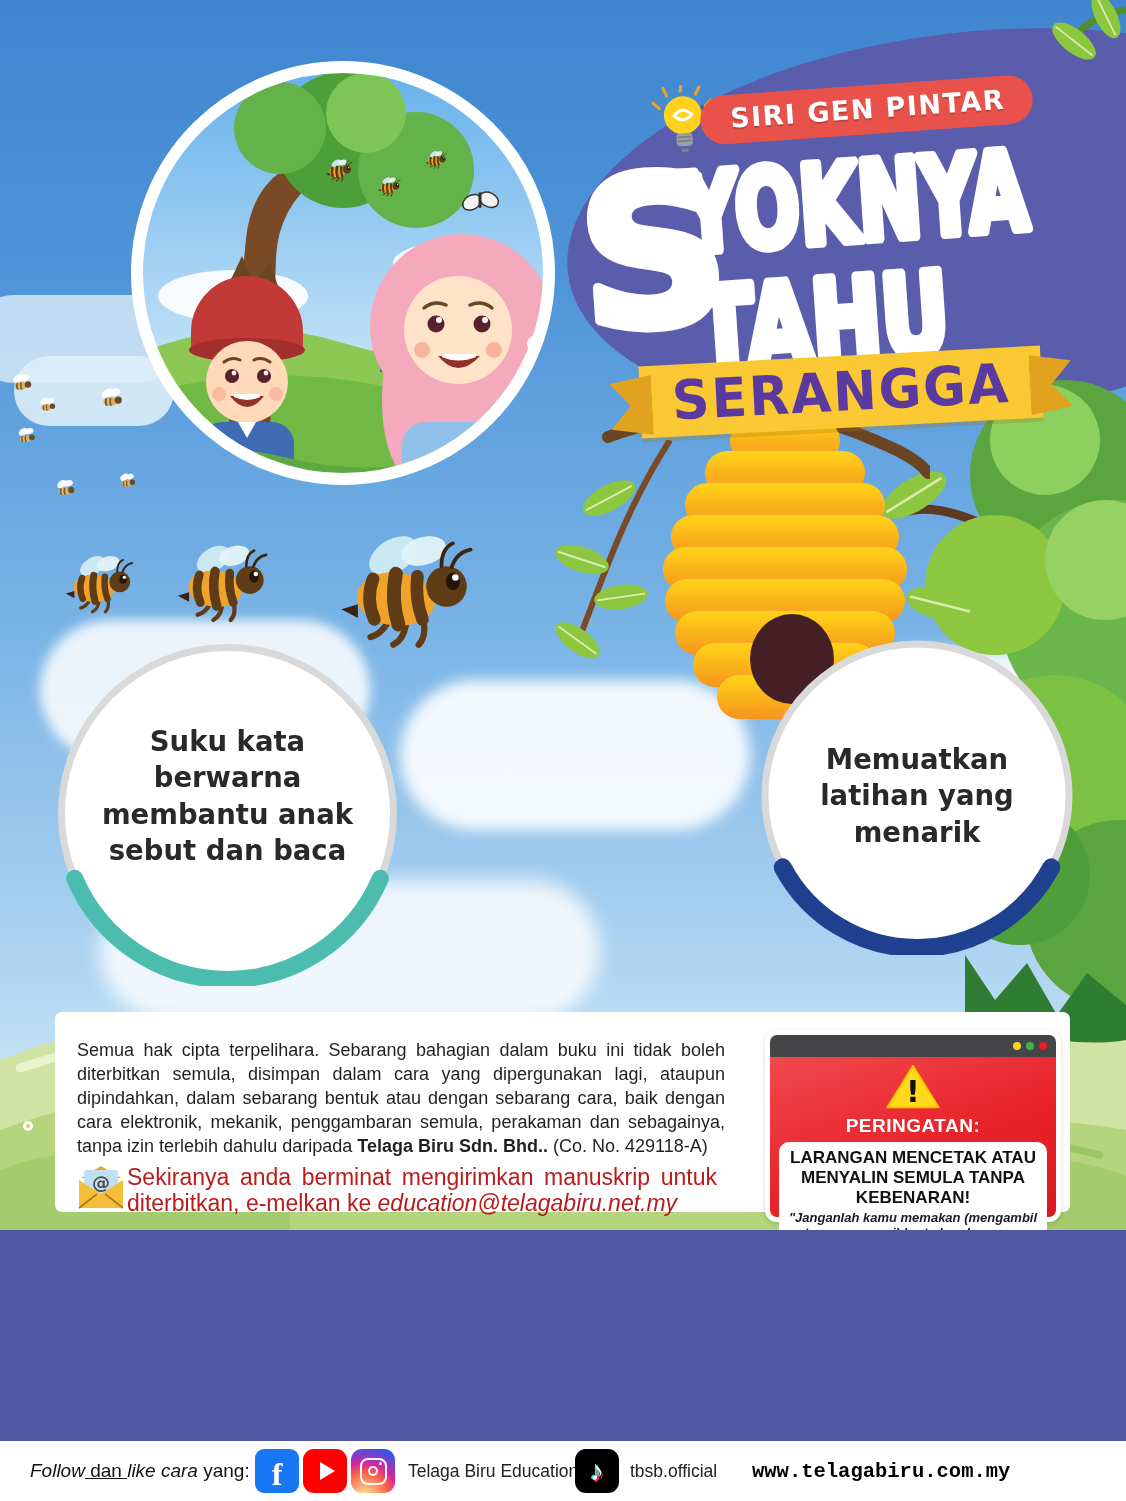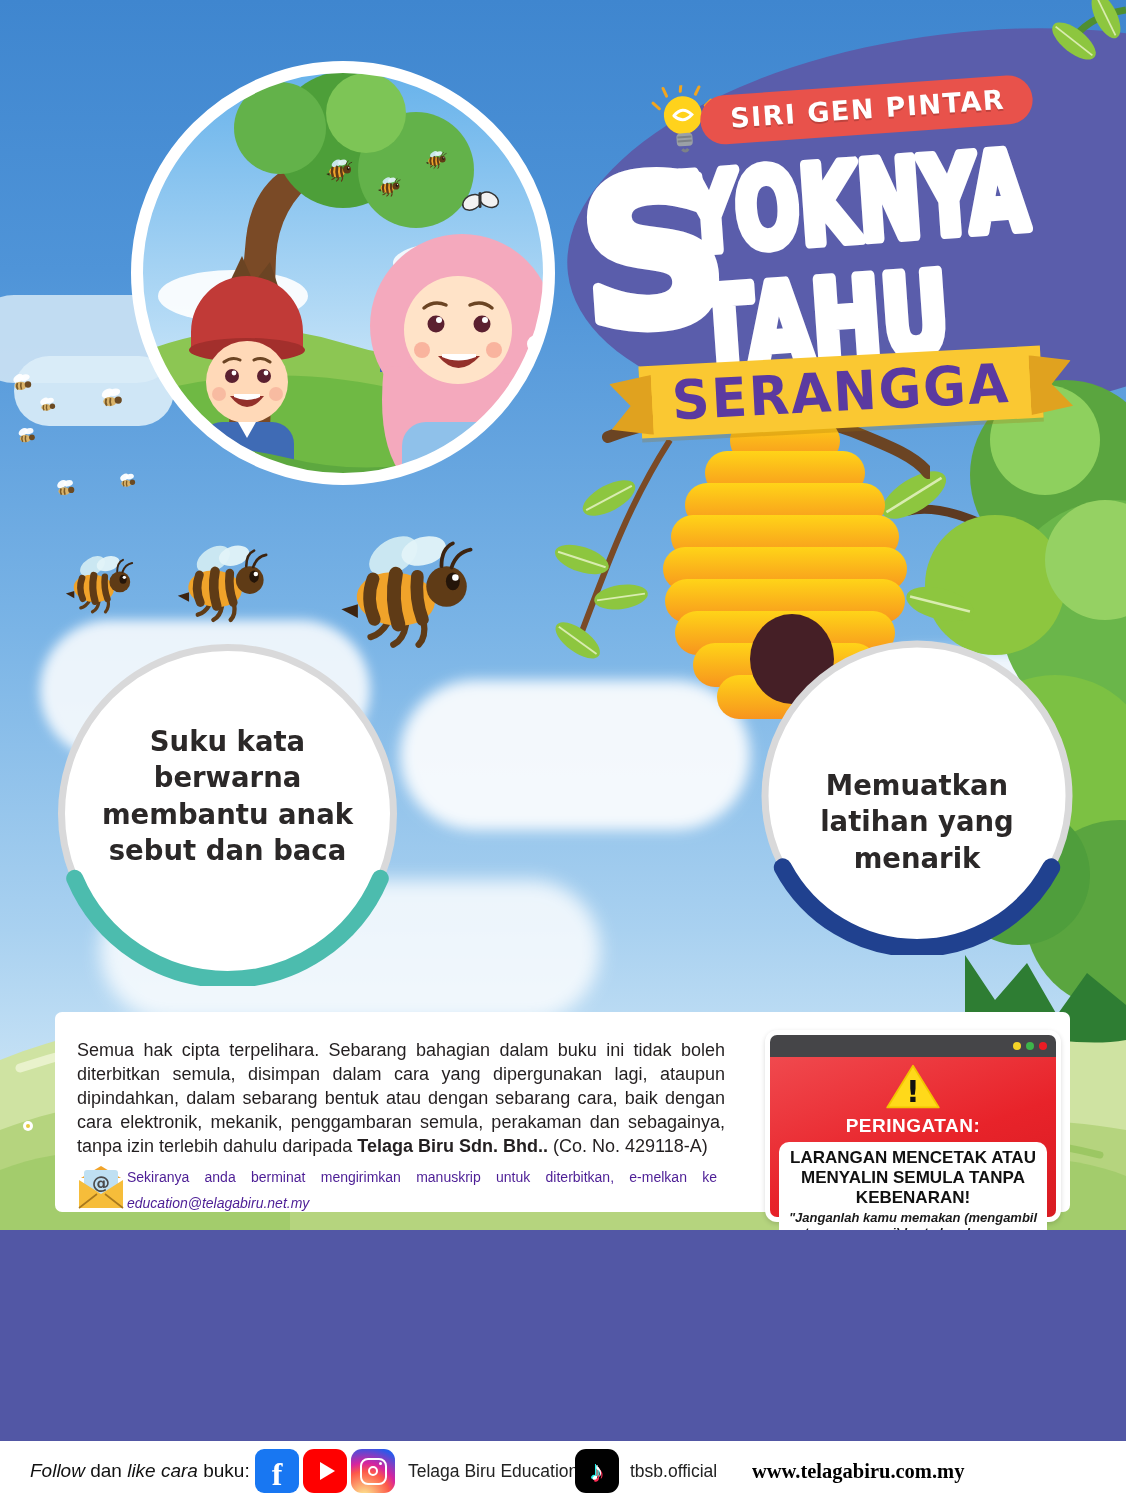--- a/index.html
+++ b/index.html
@@ -27,21 +27,21 @@
     font-family:"DejaVu Sans",sans-serif;transform:scaleY(1.04);}
   
   .feature{position:absolute;}
   .feature .ftext{position:absolute;left:9%;width:82%;text-align:center;
     font-family:"DejaVu Sans",sans-serif;font-weight:bold;font-size:27.5px;line-height:1.32;color:#2b2828;}
   
   .copy-card{position:absolute;left:55px;top:1012px;width:1015px;height:200px;background:#fff;border-radius:7px;}
   .copy-text{position:absolute;left:22px;top:26px;width:648px;font-size:18px;line-height:24px;
     text-align:justify;color:#231f20;}
   .email-row{position:absolute;left:20px;top:152px;width:660px;display:flex;align-items:flex-start;}
-  .email-text{margin-left:14px;width:590px;font-size:14px;line-height:26px;text-align:justify;color:#4c1d95;}
+  .email-text{margin-left:14px;width:590px;font-size:23px;line-height:26px;text-align:justify;color:#b91c1c;}
   
   .warn-card{position:absolute;left:710px;top:18px;width:296px;height:192px;background:#fff;border-radius:12px;
     padding:5px;box-shadow:0 2px 5px rgba(0,0,0,.15);}
   .warn-titlebar{height:22px;background:#454548;border-radius:7px 7px 0 0;display:flex;align-items:center;
     justify-content:flex-end;padding-right:9px;gap:5px;}
   .warn-dot{width:8px;height:8px;border-radius:50%;}
   .warn-body{height:160px;background:linear-gradient(160deg,#f0494e 0%,#e8232a 55%,#d81b22 100%);
     border-radius:0 0 7px 7px;text-align:center;padding-top:4px;}
   .warn-title{color:#fff;font-weight:900;font-size:19px;letter-spacing:.5px;margin-top:0px;}
   .warn-inner{margin:5px 9px 0 9px;background:#fff;border-radius:10px;padding:6px 5px 7px 5px;}
@@ -58,21 +58,21 @@
   .icon-yt{left:303px;background:#ff0000;border-radius:11px;}
   .yt-play{width:0;height:0;border-left:15px solid #fff;border-top:9px solid transparent;border-bottom:9px solid transparent;margin-left:4px;}
   .icon-ig{left:351px;background:radial-gradient(circle at 30% 110%,#fdf497 0%,#fd5949 45%,#d6249f 60%,#285AEB 90%);border-radius:11px;}
   .ig-cam{width:27px;height:27px;border:2.6px solid #fff;border-radius:8px;position:relative;}
   .ig-lens{position:absolute;left:6px;top:6px;width:10px;height:10px;border:2.6px solid #fff;border-radius:50%;}
   .ig-dot{position:absolute;right:3px;top:2.5px;width:3px;height:3px;background:#fff;border-radius:50%;}
   .icon-tt{left:575px;background:#010101;border-radius:11px;color:#fff;font-size:27px;font-weight:bold;
     text-shadow:-1.5px -1.5px 0 #25f4ee,1.5px 1.5px 0 #fe2c55;}
   .social-label{position:absolute;top:0;height:60px;display:flex;align-items:center;font-size:17.5px;color:#222;}
   .website{position:absolute;left:752px;top:0;height:60px;display:flex;align-items:center;
-    font-size:20.5px;font-weight:900;color:#000;font-family:Liberation Serif, serif;}
+    font-size:20.5px;font-weight:900;color:#000;font-family:Liberation Mono, monospace;}
 </style>
 </head>
 <body>
 
 <div class="poster">
 
   <svg width="0" height="0" style="position:absolute" aria-hidden="true">
     <defs>
       <linearGradient id="hiveg" x1="0" y1="0" x2="0" y2="1">
         <stop offset="0" stop-color="#ffd418"></stop>
@@ -319,21 +319,21 @@
       <circle cx="172.5" cy="172.5" r="166" fill="#fff" stroke="#d9d9da" stroke-width="7"></circle>
       <path d="M19.7,237.4 A166,166 0 0 0 325.3,237.4" fill="none" stroke-width="17" stroke-linecap="round" stroke="#4cbcae"></path>
     </svg>
     <div class="ftext" style="top:82px;">Suku kata berwarna membantu anak sebut dan baca</div>
   </div>
   <div class="feature" style="left:758px;top:637px;width:318px;height:318px;">
     <svg width="318" height="318">
       <circle cx="159" cy="159" r="152" fill="#fff" stroke="#d9d9da" stroke-width="7"></circle>
       <path d="M24.8,230.4 A152,152 0 0 0 293.2,230.4" fill="none" stroke-width="18" stroke-linecap="round" stroke="#20418f"></path>
     </svg>
-    <div class="ftext" style="top:104px;margin-top:26px;">Memuatkan latihan yang menarik</div>
+    <div class="ftext" style="top:104px;">Memuatkan latihan yang menarik</div>
   </div>
 
   <div class="copy-card">
     <p class="copy-text" style="margin:0;"><span>Semua hak cipta terpelihara. Sebarang bahagian dalam buku ini tidak boleh diterbitkan semula, disimpan dalam cara yang dipergunakan lagi, ataupun dipindahkan, dalam sebarang bentuk atau dengan sebarang cara, baik dengan cara elektronik, mekanik, penggambaran semula, perakaman dan sebagainya, tanpa izin terlebih dahulu daripada </span><b>Telaga Biru Sdn. Bhd..</b><span> (Co. No. 429118-A)</span></p>
     <div class="email-row">
       <svg width="52" height="46" viewBox="0 0 52 46">
         <path d="M6,14 L26,2 L46,14 Z" fill="#f0a32a"></path>
         <rect x="9" y="6" width="34" height="26" rx="3" fill="#bfe0f2"></rect>
         <text x="26" y="25" text-anchor="middle" font-size="18" font-weight="bold" fill="#4a4a4a" font-family="'DejaVu Sans',sans-serif">@</text>
         <path d="M4,14 L48,14 L48,44 L4,44 Z" fill="#f6bd3a" opacity="0"></path>
@@ -375,23 +375,23 @@
     
 
     
 
     
   </div>
 
   <div class="footer">
     <div class="follow-text">
         <i>Follow</i>
-        <span style="white-space:pre;"> dan </span>
+        <span style="white-space:pre;text-decoration:underline;"> dan </span>
         <i>like cara</i>
-        <span style="white-space:pre;"> buku:</span>
+        <span style="white-space:pre;"> yang:</span>
       </div>
     <div class="icon icon-fb">
         <span>f</span>
       </div>
     <div class="icon icon-yt">
         <div class="yt-play"></div>
       </div>
     <div class="icon icon-ig">
         <div class="ig-cam">
           <div class="ig-lens"></div>

